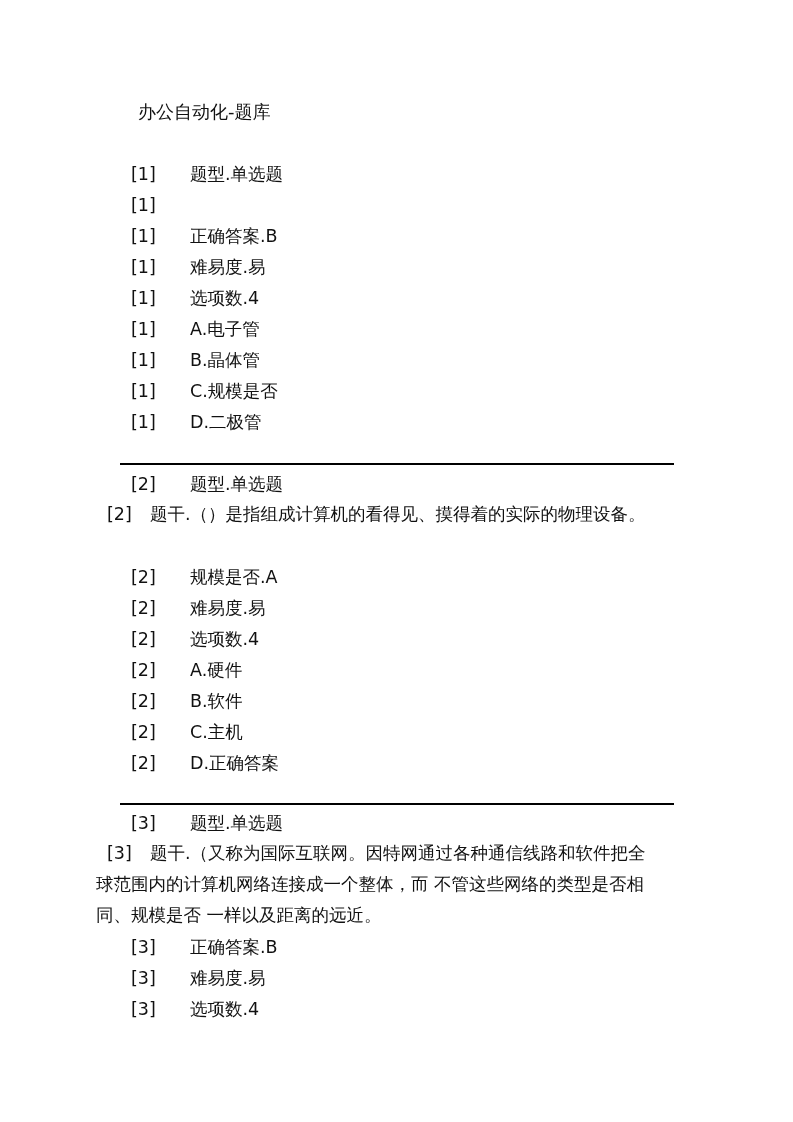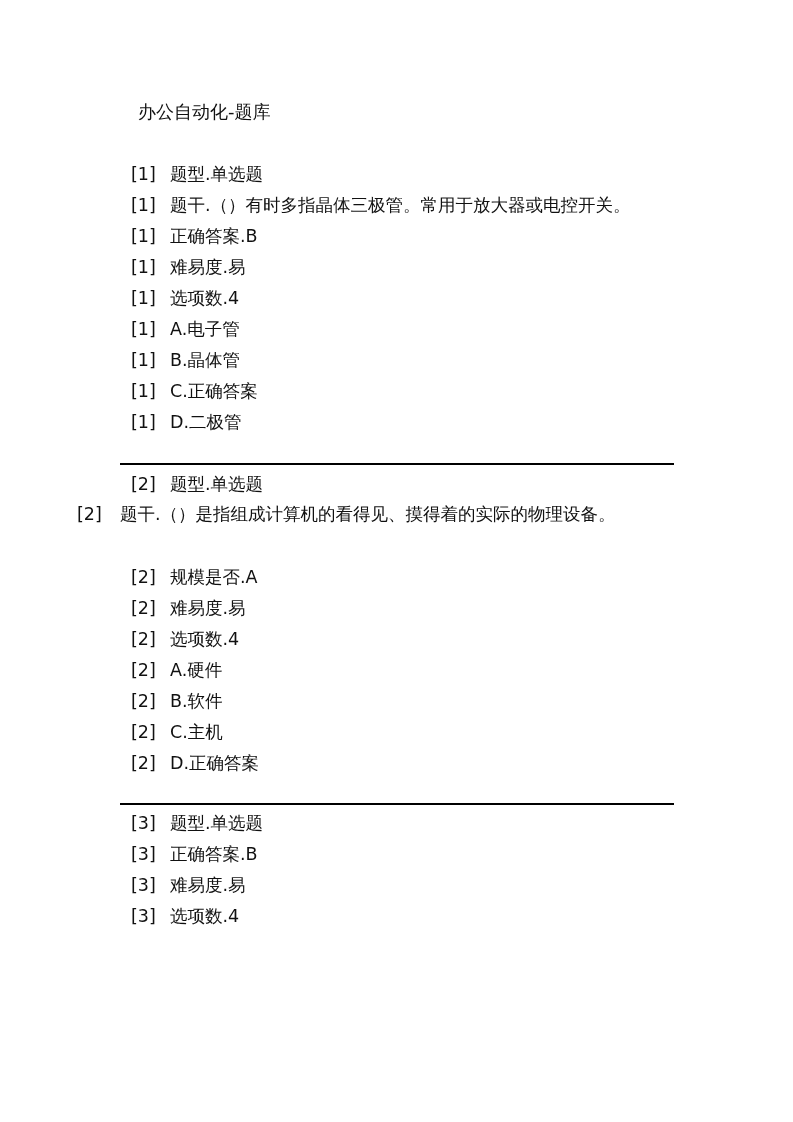--- a/index.html
+++ b/index.html
@@ -12,24 +12,24 @@
     .title {
       position: absolute; left: 138px; top: 100px;
       font-size: 18px; line-height: 24px; white-space: nowrap;
     }
     .block { position: absolute; left: 0; width: 793px; }
     .row {
       position: relative; height: 31px; font-size: 17.5px; line-height: 24px;
       white-space: nowrap;
     }
     .num { position: absolute; left: 131px; top: 0; }
-    .txt { position: absolute; left: 170px; top: 0; }
+    .txt { position: absolute; left: 190px; top: 0; }
     .wrap {
       position: relative; font-size: 17.5px; line-height: 31px;
-      margin-left: 66px; width: 560px; white-space: normal;
+      margin-left: 96px; width: 560px; white-space: normal;
       text-indent: 54px;
     }
     .wrap .num-inline { display: inline-block; width: 43px; text-indent: 0; }
     .divider {
       position: absolute; left: 120px; width: 554px; height: 2px; background: #000;
     }
   </style>
 </head>
 <body>
 
@@ -37,21 +37,20 @@
 
   <div class="title">办公自动化-题库</div>
 
   <div class="block" style="top:162px;">
     <div class="row">
       <span class="num">[1]</span>
       <span class="txt">题型.单选题</span>
     </div>
     <div class="row">
       <span class="num">[1]</span>
-      <span class="txt">题干.（）有时多指晶体三极管。常用于放大器或电控开关。</span>
     </div>
     <div class="row">
       <span class="num">[1]</span>
       <span class="txt">正确答案.B</span>
     </div>
     <div class="row">
       <span class="num">[1]</span>
       <span class="txt">难易度.易</span>
     </div>
     <div class="row">
@@ -61,21 +60,21 @@
     <div class="row">
       <span class="num">[1]</span>
       <span class="txt">A.电子管</span>
     </div>
     <div class="row">
       <span class="num">[1]</span>
       <span class="txt">B.晶体管</span>
     </div>
     <div class="row">
       <span class="num">[1]</span>
-      <span class="txt">C.正确答案</span>
+      <span class="txt">C.规模是否</span>
     </div>
     <div class="row">
       <span class="num">[1]</span>
       <span class="txt">D.二极管</span>
     </div>
   </div>
 
   <div class="divider" style="top:463px;"></div>
 
   <div class="block" style="top:472px;">
@@ -115,20 +114,21 @@
     </div>
   </div>
 
   <div class="divider" style="top:803px;"></div>
 
   <div class="block" style="top:811px;">
     <div class="row">
       <span class="num">[3]</span>
       <span class="txt">题型.单选题</span>
     </div>
+    <div class="wrap" style="top:-4px; height:93px;"><span class="num-inline" style="margin-left:-43px;">[3]</span><span>题干.（又称为国际互联网。因特网通过各种通信线路和软件把全球范围内的计算机网络连接成一个整体，而 不管这些网络的类型是否相同、规模是否 一样以及距离的远近。</span></div>
     <div class="row">
       <span class="num">[3]</span>
       <span class="txt">正确答案.B</span>
     </div>
     <div class="row">
       <span class="num">[3]</span>
       <span class="txt">难易度.易</span>
     </div>
     <div class="row">
       <span class="num">[3]</span>

